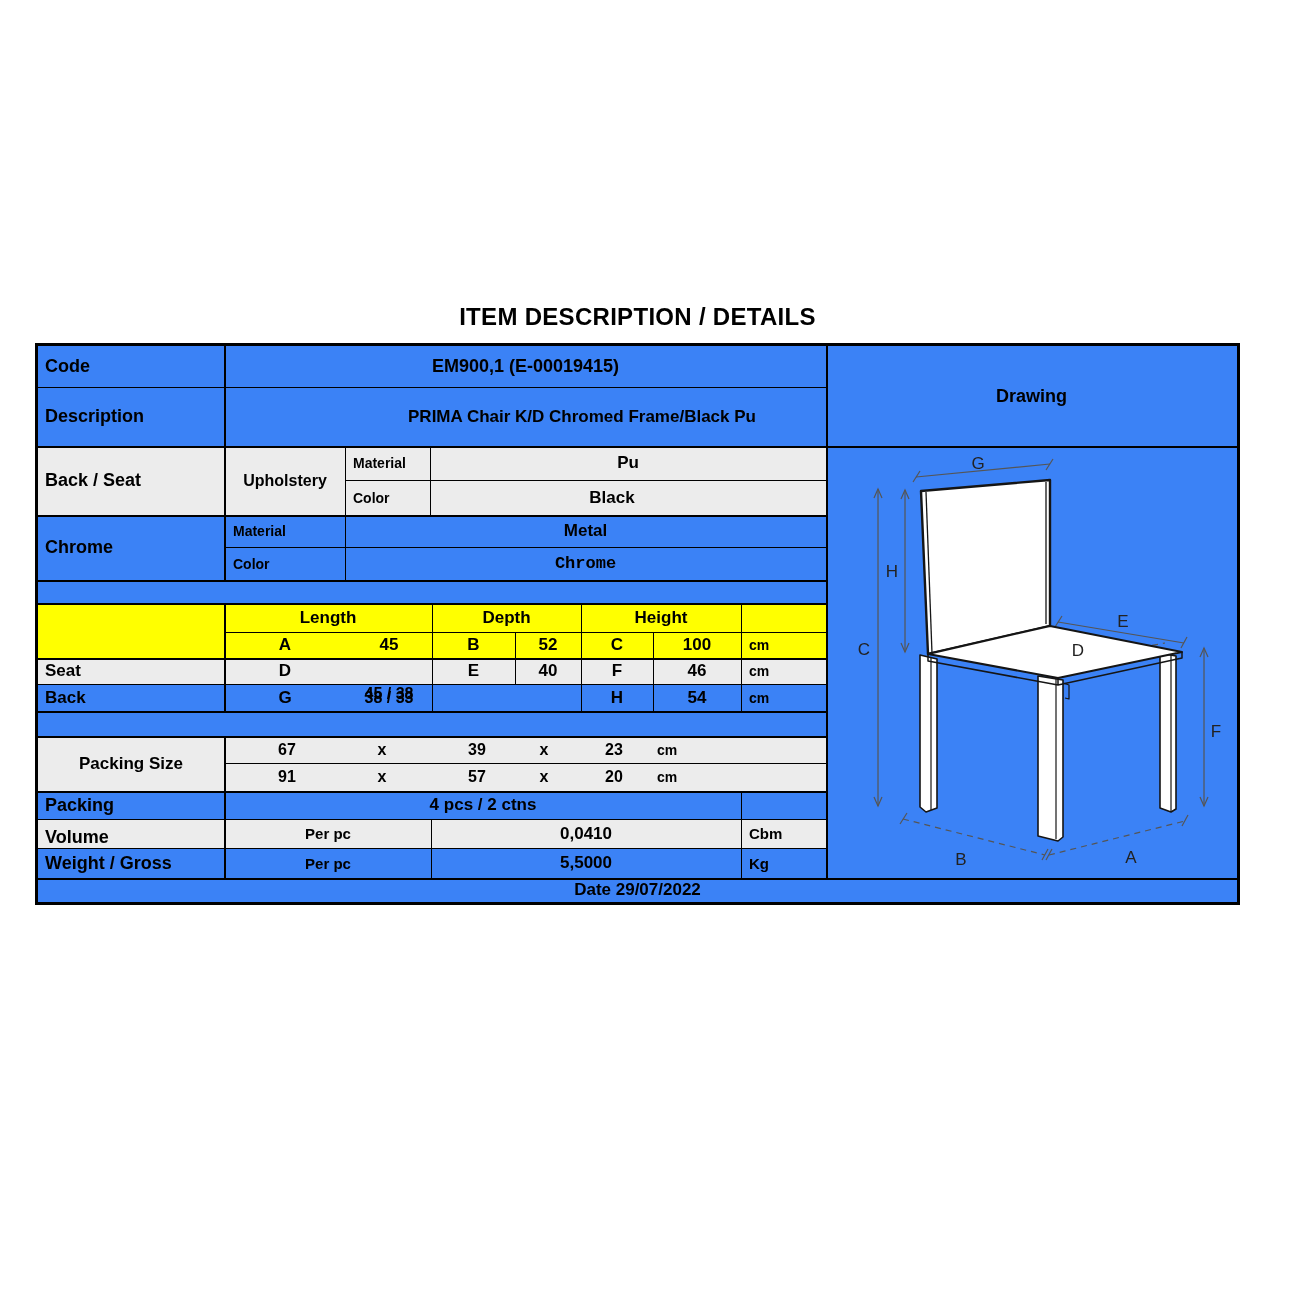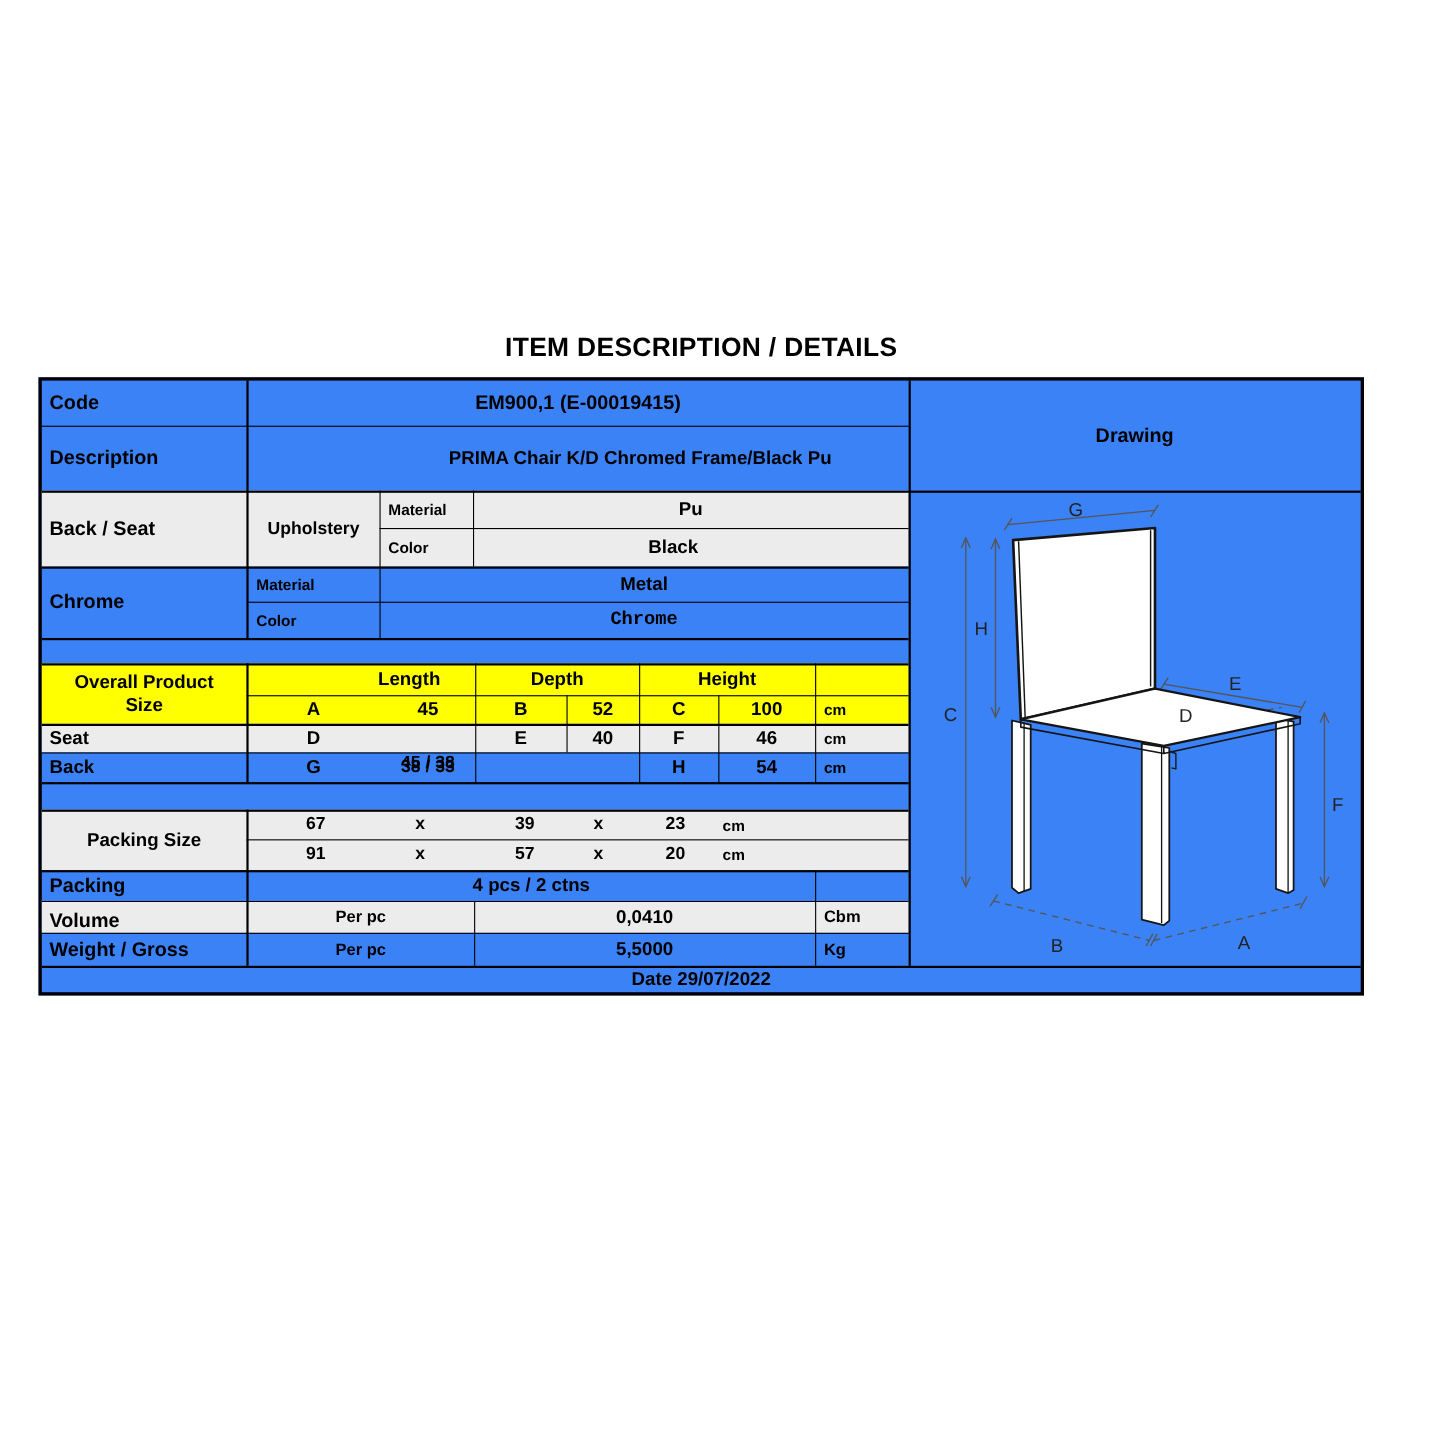--- a/index.html
+++ b/index.html
@@ -79,25 +79,21 @@
     <div class="cell c" style="left:392px;top:100px;width:396px;height:34px;">Pu</div>
     <div class="cell l f14" style="left:310px;top:134px;width:82px;height:35px;">Color</div>
     <div class="cell c" style="left:392px;top:134px;width:364px;height:35px;">Black</div>
 
     <div class="cell l f18" style="left:2px;top:169px;width:184px;height:65px;">Chrome</div>
     <div class="cell l f14" style="left:190px;top:169px;width:116px;height:32px;">Material</div>
     <div class="cell c" style="left:307px;top:169px;width:481px;height:32px;">Metal</div>
     <div class="cell l f14" style="left:190px;top:201px;width:116px;height:33px;">Color</div>
     <div class="cell c" style="left:307px;top:201px;width:481px;height:33px;font-family:Liberation Mono, monospace;">Chrome</div>
 
-    <div class="cell c two-line" style="left:0;top:257px;width:186px;height:55px;">
-      <span>Overall Product</span>
-      <span>Size</span>
-    </div>
-    <div class="cell c" style="left:186px;top:257px;width:208px;height:29px;margin-left:44px;">Length</div>
+    <div class="cell c" style="left:186px;top:257px;width:208px;height:29px;">Length</div>
     <div class="cell c" style="left:394px;top:257px;width:149px;height:29px;">Depth</div>
     <div class="cell c" style="left:543px;top:257px;width:160px;height:29px;">Height</div>
 
     <div class="cell c" style="left:186px;top:286px;width:122px;height:26px;">A</div>
     <div class="cell c" style="left:308px;top:286px;width:86px;height:26px;">45</div>
     <div class="cell c" style="left:394px;top:286px;width:83px;height:26px;">B</div>
     <div class="cell c" style="left:477px;top:286px;width:66px;height:26px;">52</div>
     <div class="cell c" style="left:543px;top:286px;width:72px;height:26px;">C</div>
     <div class="cell c" style="left:615px;top:286px;width:88px;height:26px;">100</div>
     <div class="cell l f14" style="left:706px;top:286px;width:80px;height:26px;">cm</div>

